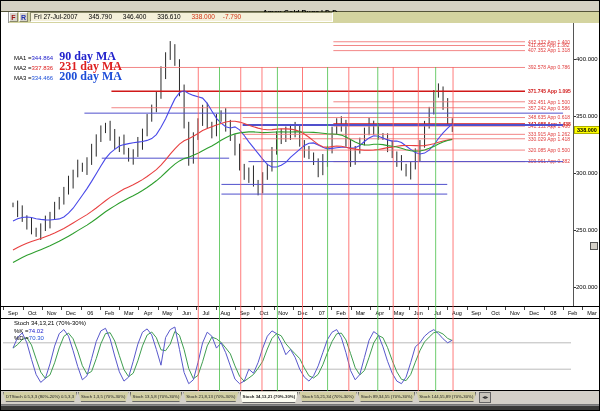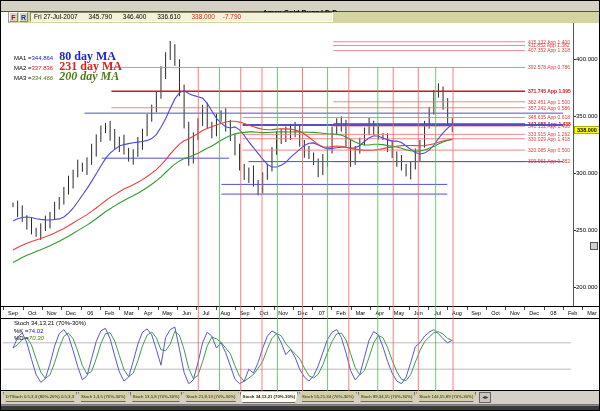--- a/index.html
+++ b/index.html
@@ -26,21 +26,21 @@
   .quote-field .neg{color:#d03010;margin-right:6px;}
   
   .chart-area{position:absolute;left:0;top:22px;width:600px;height:283px;background:#fff;}
   .chart-area svg{position:absolute;left:0;top:0;}
   .axis-line{position:absolute;left:572px;top:22px;width:1px;height:368px;background:#555;}
   .legend{position:absolute;left:13px;top:23px;}
   .legrow{height:10px;white-space:nowrap;}
   .lk{font-size:6px;color:#000;}
   .lv{font-size:6px;}
   .lbig{font-family:"Liberation Serif",serif;font-size:12px;font-weight:bold;margin-left:6px;}
-  .c-blue{color:#2222cc;} .c-red{color:#dd2020;} .c-green:{color:#11991f;} .c-green{color:#4d7c0f;font-style:italic;}
+  .c-blue{color:#2222cc;} .c-red{color:#dd2020;} .c-green:{color:#11991f;} .c-green{color:#1d4ed8;}
   
   .ptick{position:absolute;left:575px;font-size:6px;color:#000;}
   .pdash{position:absolute;left:572px;width:3px;height:1px;background:#333;}
   .price-tag{position:absolute;left:573px;width:26px;height:8px;background:#ffff00;
              border:1px solid #b0b000;font-size:5.5px;font-weight:bold;line-height:7px;
              text-align:center;box-sizing:border-box;color:#000;}
   .scroll-box{position:absolute;left:589px;top:241px;width:8px;height:8px;background:#d4d0c8;
               border:1px solid #555;box-sizing:border-box;}
   
   .date-axis{position:absolute;left:0;top:305px;width:600px;height:13px;background:#fff;
@@ -230,21 +230,21 @@
           <line x1="247.46" y1="138.6" x2="562.0500000000001" y2="138.6" stroke-width="1"></line>
           <line x1="220.44000000000003" y1="161.39999999999998" x2="446.25" y2="161.39999999999998" stroke-width="1"></line>
           <line x1="220.44000000000003" y1="171.08999999999997" x2="446.25" y2="171.08999999999997" stroke-width="1"></line>
         </g>
         <polyline points="12,198.0 16.62428,195.8 21.24856,194.5 25.87284,194.0 30.497120000000002,194.5 35.1214,195.7 39.74568,196.4 44.36996,196.9 48.994240000000005,197.0 53.618520000000004,196.5 58.2428,195.9 62.86708000000001,193.9 67.49136,190.2 72.11564000000001,185.2 76.73992,178.7 81.36420000000001,172.2 85.98848000000001,165.6 90.61276000000001,158.4 95.23704000000001,150.7 99.86132,143.0 104.4856,135.6 109.10988,130.1 113.73416000000002,126.4 118.35844000000002,123.1 122.98272,121.6 127.60700000000001,120.6 132.23128000000003,119.8 136.85556,119.1 141.47984,118.5 146.10412000000002,117.4 150.72840000000002,115.6 155.35268,111.6 159.97696000000002,104.3 164.60124000000002,95.8 169.22552000000002,85.5 173.84980000000002,75.9 178.47408000000001,69.6 183.09836,67.8 187.72264,70.5 192.34692,72.4 196.9712,73.7 201.59548,75.1 206.21976,80.3 210.84404,88.0 215.46832000000003,95.3 220.0926,100.2 224.71688000000003,103.7 229.34116000000003,105.0 233.96544,103.9 238.58972000000003,106.8 243.21400000000003,112.5 247.83828,118.8 252.46256000000002,124.6 257.08684000000005,130.3 261.71112,136.1 266.33540000000005,141.4 270.95968,144.0 275.58396,144.0 280.20824000000005,142.2 284.83252,139.4 289.45680000000004,134.3 294.08108000000004,130.3 298.70536,126.3 303.32964000000004,122.5 307.95392000000004,120.2 312.5782,119.9 317.20248000000004,122.0 321.82676000000004,124.2 326.45104000000003,125.9 331.07532,125.4 335.69960000000003,124.8 340.32388000000003,124.2 344.94816000000003,124.2 349.57244000000003,125.1 354.19672,124.8 358.82099999999997,122.5 363.44528,118.5 368.06956,114.9 372.69384,112.8 377.31812,113.2 381.9424,114.9 386.5666800000001,116.9 391.19096,118.1 395.81524,118.1 400.43952,119.6 405.0638,123.0 409.68808,126.4 414.31236000000007,129.5 418.93664000000007,131.0 423.56092,130.1 428.1852,127.2 432.80948,122.0 437.43376000000006,115.5 442.05804000000006,109.8 446.68232000000006,105.2 451.3066,100.8" fill="none" stroke="#4848e8" stroke-width="1.1"></polyline>
         <polyline points="12,227.1 16.62428,224.5 21.24856,222.3 25.87284,220.2 30.497120000000002,218.5 35.1214,217.0 39.74568,215.4 44.36996,213.7 48.994240000000005,211.9 53.618520000000004,209.9 58.2428,207.7 62.86708000000001,205.4 67.49136,202.8 72.11564000000001,200.0 76.73992,197.1 81.36420000000001,194.4 85.98848000000001,191.6 90.61276000000001,188.4 95.23704000000001,185.0 99.86132,181.4 104.4856,177.7 109.10988,174.4 113.73416000000002,171.6 118.35844000000002,168.7 122.98272,166.1 127.60700000000001,164.0 132.23128000000003,161.8 136.85556,159.3 141.47984,156.6 146.10412000000002,153.5 150.72840000000002,150.1 155.35268,146.6 159.97696000000002,142.1 164.60124000000002,136.8 169.22552000000002,131.1 173.84980000000002,125.8 178.47408000000001,121.1 183.09836,117.8 187.72264,115.8 192.34692,113.3 196.9712,110.5 201.59548,107.6 206.21976,105.5 210.84404,103.8 215.46832000000003,102.1 220.0926,100.4 224.71688000000003,99.0 229.34116000000003,98.3 233.96544,98.2 238.58972000000003,99.1 243.21400000000003,100.6 247.83828,102.2 252.46256000000002,103.7 257.08684000000005,105.1 261.71112,106.3 266.33540000000005,106.8 270.95968,106.6 275.58396,106.1 280.20824000000005,105.7 284.83252,105.9 289.45680000000004,106.1 294.08108000000004,106.9 298.70536,108.4 303.32964000000004,111.0 307.95392000000004,114.2 312.5782,117.9 317.20248000000004,121.4 321.82676000000004,123.7 326.45104000000003,124.4 331.07532,123.6 335.69960000000003,123.0 340.32388000000003,123.2 344.94816000000003,124.3 349.57244000000003,125.4 354.19672,126.1 358.82099999999997,126.7 363.44528,127.3 368.06956,127.3 372.69384,127.0 377.31812,126.5 381.9424,125.6 386.5666800000001,124.6 391.19096,124.1 395.81524,123.3 400.43952,122.6 405.0638,122.5 409.68808,122.5 414.31236000000007,122.6 418.93664000000007,122.8 423.56092,122.6 428.1852,121.7 432.80948,120.7 437.43376000000006,119.3 442.05804000000006,118.0 446.68232000000006,117.0 451.3066,116.2" fill="none" stroke="#e84040" stroke-width="1.1"></polyline>
         <polyline points="12,239.5 16.62428,236.9 21.24856,234.5 25.87284,232.3 30.497120000000002,230.4 35.1214,228.6 39.74568,226.7 44.36996,224.8 48.994240000000005,222.8 53.618520000000004,220.6 58.2428,218.3 62.86708000000001,215.8 67.49136,213.2 72.11564000000001,210.5 76.73992,207.6 81.36420000000001,204.9 85.98848000000001,202.1 90.61276000000001,199.0 95.23704000000001,195.7 99.86132,192.3 104.4856,188.8 109.10988,185.7 113.73416000000002,182.9 118.35844000000002,180.0 122.98272,177.4 127.60700000000001,175.1 132.23128000000003,172.8 136.85556,170.3 141.47984,167.5 146.10412000000002,164.5 150.72840000000002,161.3 155.35268,157.8 159.97696000000002,153.9 164.60124000000002,149.5 169.22552000000002,145.1 173.84980000000002,141.1 178.47408000000001,137.9 183.09836,135.6 187.72264,134.2 192.34692,132.3 196.9712,130.2 201.59548,127.7 206.21976,125.3 210.84404,123.0 215.46832000000003,120.3 220.0926,117.2 224.71688000000003,114.7 229.34116000000003,112.6 233.96544,110.9 238.58972000000003,109.9 243.21400000000003,109.4 247.83828,108.9 252.46256000000002,108.9 257.08684000000005,109.3 261.71112,109.6 266.33540000000005,109.5 270.95968,109.3 275.58396,109.0 280.20824000000005,108.8 284.83252,109.0 289.45680000000004,109.0 294.08108000000004,108.9 298.70536,108.9 303.32964000000004,109.2 307.95392000000004,109.3 312.5782,109.4 317.20248000000004,109.8 321.82676000000004,110.2 326.45104000000003,110.7 331.07532,111.0 335.69960000000003,111.3 340.32388000000003,112.1 344.94816000000003,113.9 349.57244000000003,116.5 354.19672,119.1 358.82099999999997,121.0 363.44528,122.0 368.06956,122.0 372.69384,121.2 377.31812,121.2 381.9424,121.6 386.5666800000001,122.6 391.19096,123.3 395.81524,124.0 400.43952,125.2 405.0638,126.7 409.68808,127.7 414.31236000000007,128.1 418.93664000000007,128.0 423.56092,127.0 428.1852,125.3 432.80948,123.4 437.43376000000006,121.0 442.05804000000006,118.9 446.68232000000006,117.5 451.3066,116.5" fill="none" stroke="#2d9e2d" stroke-width="1.1"></polyline>
       </svg>
     <div class="legend">
       <div class="legrow">
-        <span class="lk">MA1 =</span><span class="lv c-blue">344.864</span><span class="lbig c-blue">80 day MA</span>
+        <span class="lk">MA1 =</span><span class="lv c-blue">344.864</span><span class="lbig c-blue">90 day MA</span>
       </div>
       <div class="legrow">
         <span class="lk">MA2 =</span><span class="lv c-red">337.836</span><span class="lbig c-red">231 day MA</span>
       </div>
       <div class="legrow">
         <span class="lk">MA3 =</span><span class="lv c-green">334.466</span><span class="lbig c-green">200 day MA</span>
       </div>
     </div>
   </div>
 

